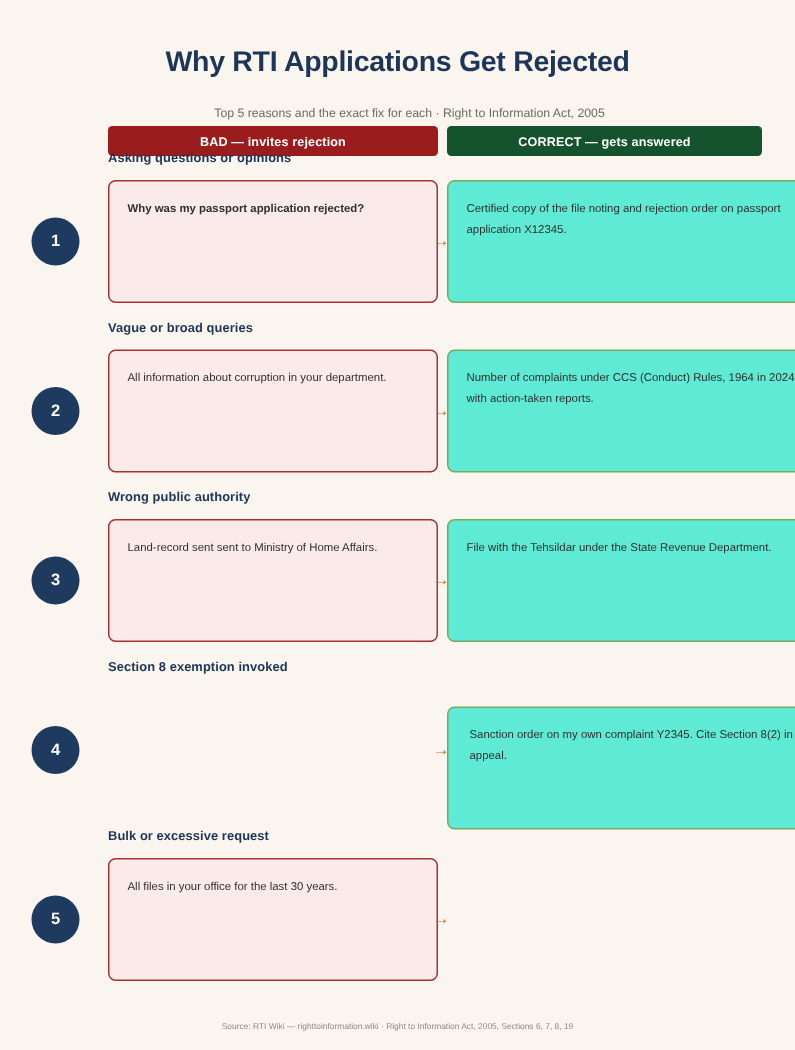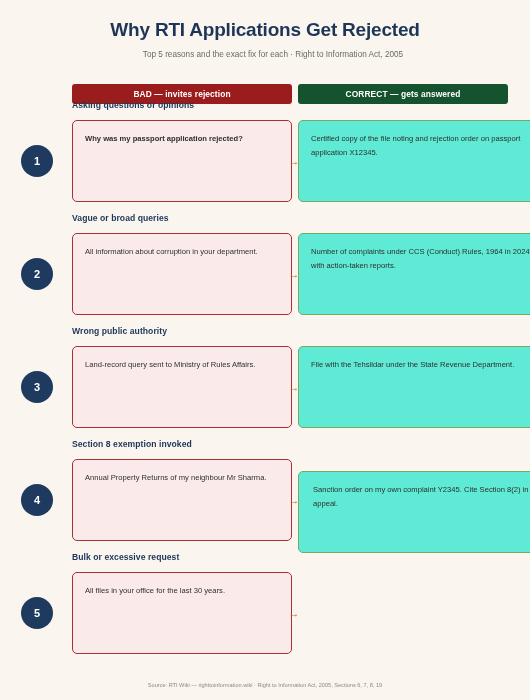--- a/index.html
+++ b/index.html
@@ -24,21 +24,21 @@
   
   .header {
     padding-top: 14px;
     text-align: center;
   }
   .title {
     font-size: 19px;
     font-weight: bold;
     color: #1d3557;
     letter-spacing: -0.2px;
-    margin: 4px;
+    margin: 16px;
     line-height: 24px;
   }
   .subtitle {
     font-size: 8.2px;
     color: #6b6b63;
     margin: 7px 0 0 16px;
     line-height: 11px;
     font-weight: normal;
   }
 
@@ -181,28 +181,27 @@
       <div class="row" style="height: 113px;">
         <div class="num-circle" style="top: 45px;">2</div>
         <div class="row-label">Vague or broad queries</div>
         <div class="card card-bad" style="top: 20px; height: 82px;">All information about corruption in your department.</div>
         <div class="arrow" style="top: 55px;">→</div>
         <div class="card card-good" style="top: 20px; height: 82px;">Number of complaints under CCS (Conduct) Rules, 1964 in 2024, with action-taken reports.</div>
       </div>
       <div class="row" style="height: 113px;">
         <div class="num-circle" style="top: 45px;">3</div>
         <div class="row-label">Wrong public authority</div>
-        <div class="card card-bad" style="top: 20px; height: 82px;">Land-record query sent to Ministry of Rules Affairs.</div>
+        <div class="card card-bad" style="top: 20px; height: 82px;">Land-record sent sent to Ministry of Home Affairs.</div>
         <div class="arrow" style="top: 55px;">→</div>
         <div class="card card-good" style="top: 20px; height: 82px;">File with the Tehsildar under the State Revenue Department.</div>
       </div>
       <div class="row" style="height: 113px;">
         <div class="num-circle" style="top: 45px;">4</div>
         <div class="row-label">Section 8 exemption invoked</div>
-        <div class="card card-bad" style="top: 20px; height: 82px;">Annual Property Returns of my neighbour Mr Sharma.</div>
         <div class="arrow" style="top: 55px;">→</div>
         <div class="card card-good" style="top: 32px; height: 82px; padding-left: 14px;">Sanction order on my own complaint Y2345. Cite Section 8(2) in appeal.</div>
       </div>
       <div class="row" style="height: 113px;">
         <div class="num-circle" style="top: 45px;">5</div>
         <div class="row-label">Bulk or excessive request</div>
         <div class="card card-bad" style="top: 20px; height: 82px;">All files in your office for the last 30 years.</div>
         <div class="arrow" style="top: 55px;">→</div>
       </div>
     </div>

